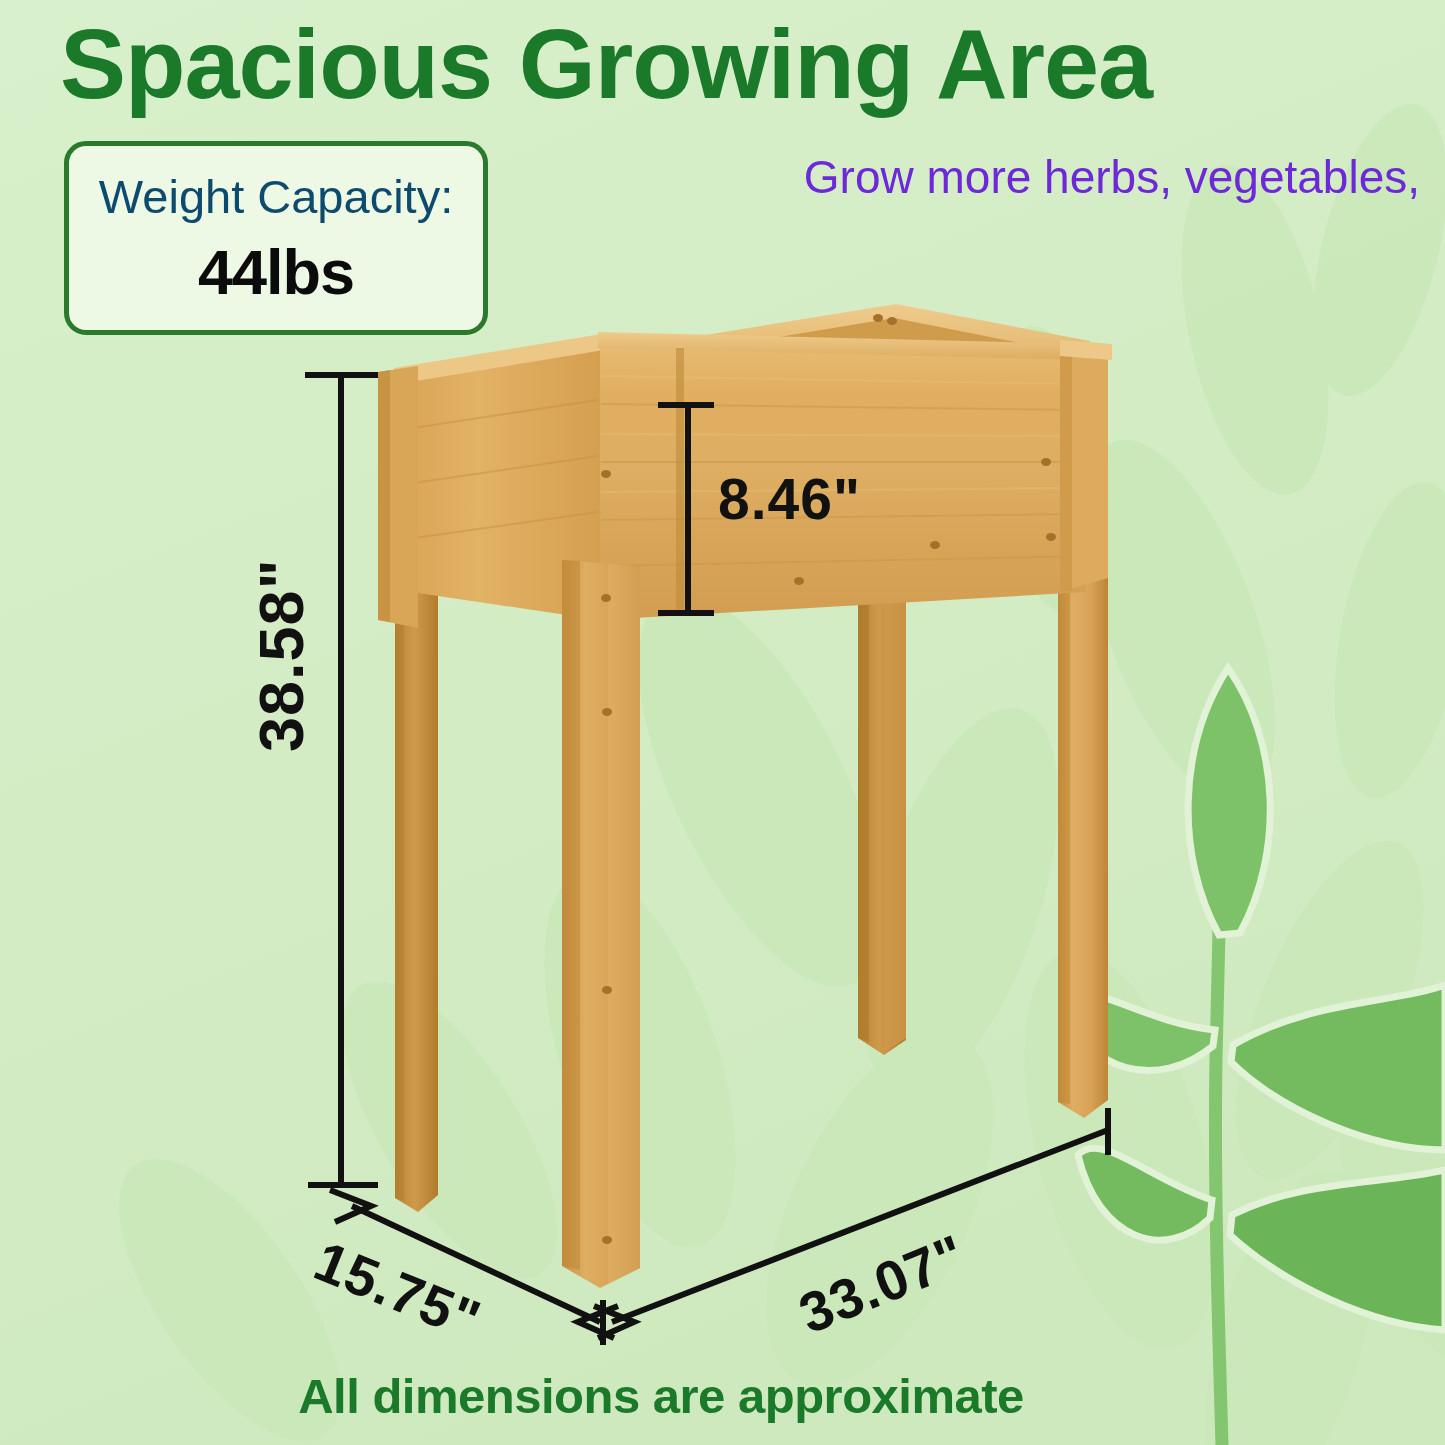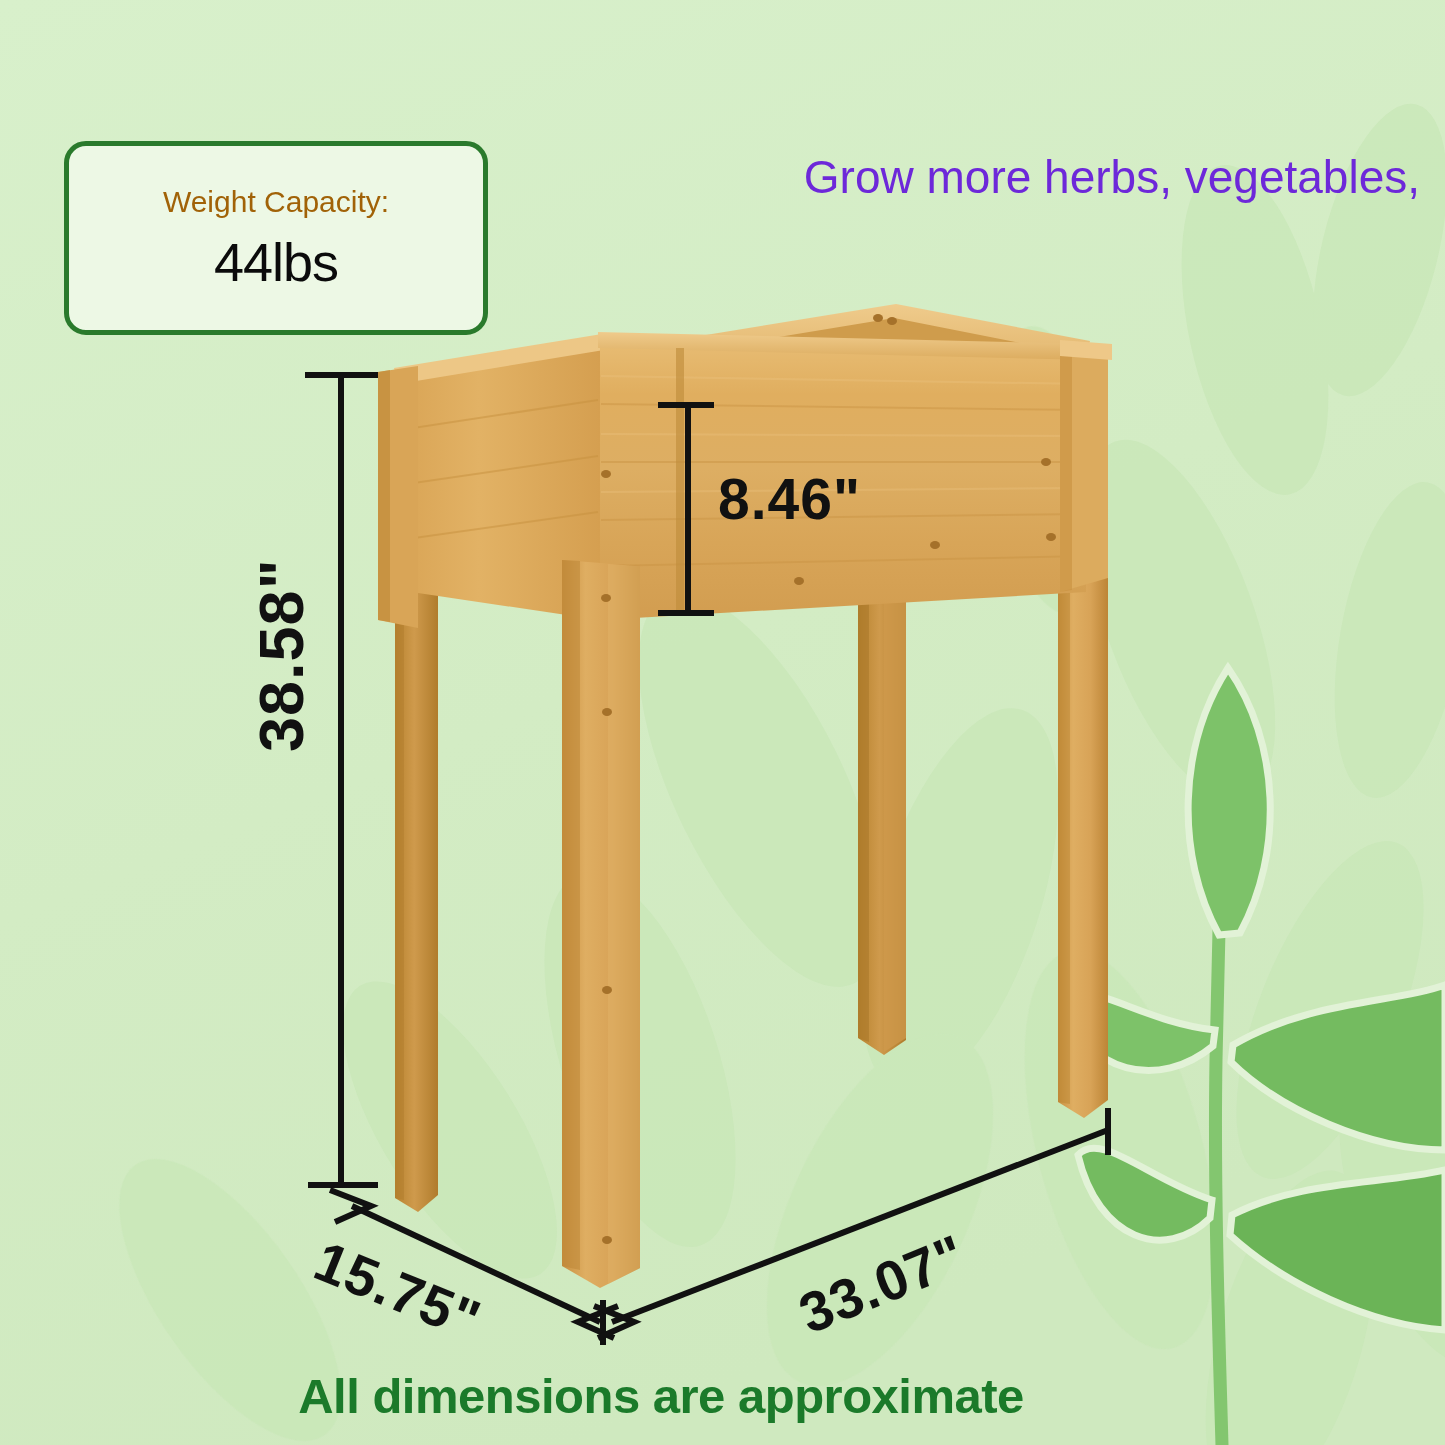--- a/index.html
+++ b/index.html
@@ -29,22 +29,22 @@
   }
   .sub-line{display:block;}
 
   
   .badge{
     position:absolute;left:64px;top:141px;width:424px;height:194px;
     background:#edf8e5;border:5px solid #2a7a2c;border-radius:22px;
     box-sizing:border-box;
     display:flex;flex-direction:column;align-items:center;justify-content:center;
   }
-  .badge-label{font-size:30px;color:#a16207;line-height:1.1;margin-bottom:16px;}
-  .badge-value{font-size:54px;font-weight:normal;color:#0b0b0b;line-height:1.05;letter-spacing:-1px;}
+  .badge-label{font-size:47px;color:#0c4a6e;line-height:1.1;margin-bottom:16px;}
+  .badge-value{font-size:63px;font-weight:bold;color:#0b0b0b;line-height:1.05;letter-spacing:-1px;}
 
   
   .dim{
     position:absolute;font-weight:bold;color:#111;
     white-space:nowrap;
   }
   .dim-h{ left:245px;top:752px;font-size:63px;
     transform:rotate(-90deg);transform-origin:left top;letter-spacing:1px;}
   .dim-inner{ left:718px;top:466px;font-size:57px;letter-spacing:1px;}
   .dim-depth{ left:330px;top:1228px;font-size:56px;
@@ -251,20 +251,21 @@
 
       <line x1="603" y1="1300" x2="603" y2="1345"></line>
 
       <line x1="612" y1="1322" x2="1108" y2="1130"></line>
       <polyline points="594,1306 634,1322 598,1338" stroke-width="6"></polyline>
 
       <line x1="1108" y1="1108" x2="1108" y2="1155"></line>
     </g>
   </svg>
 
+  <div class="title">Spacious Growing Area</div>
 
   <div class="subtitle">
     <span class="sub-line">Grow more herbs, vegetables,</span>
   </div>
 
   <div class="badge">
     <div class="badge-label">Weight Capacity:</div>
     <div class="badge-value">44lbs</div>
   </div>
 

